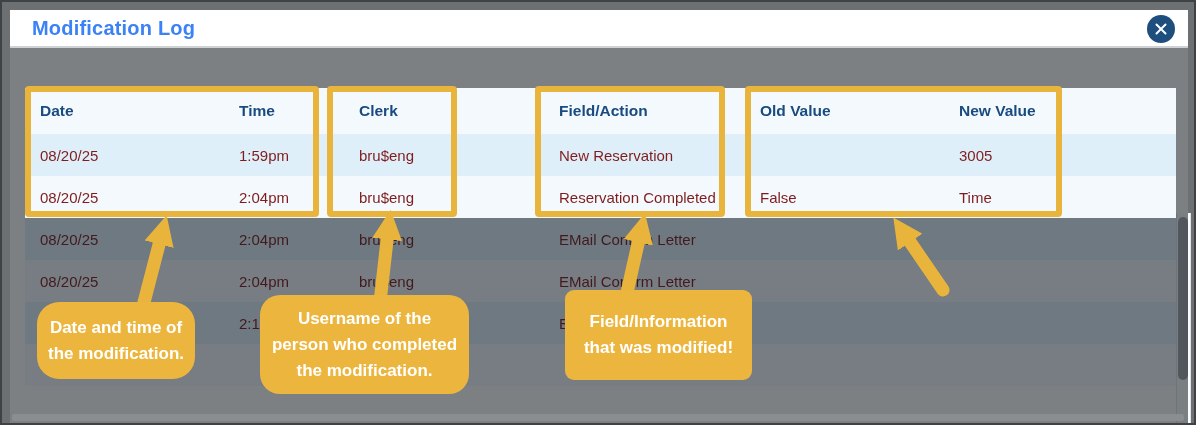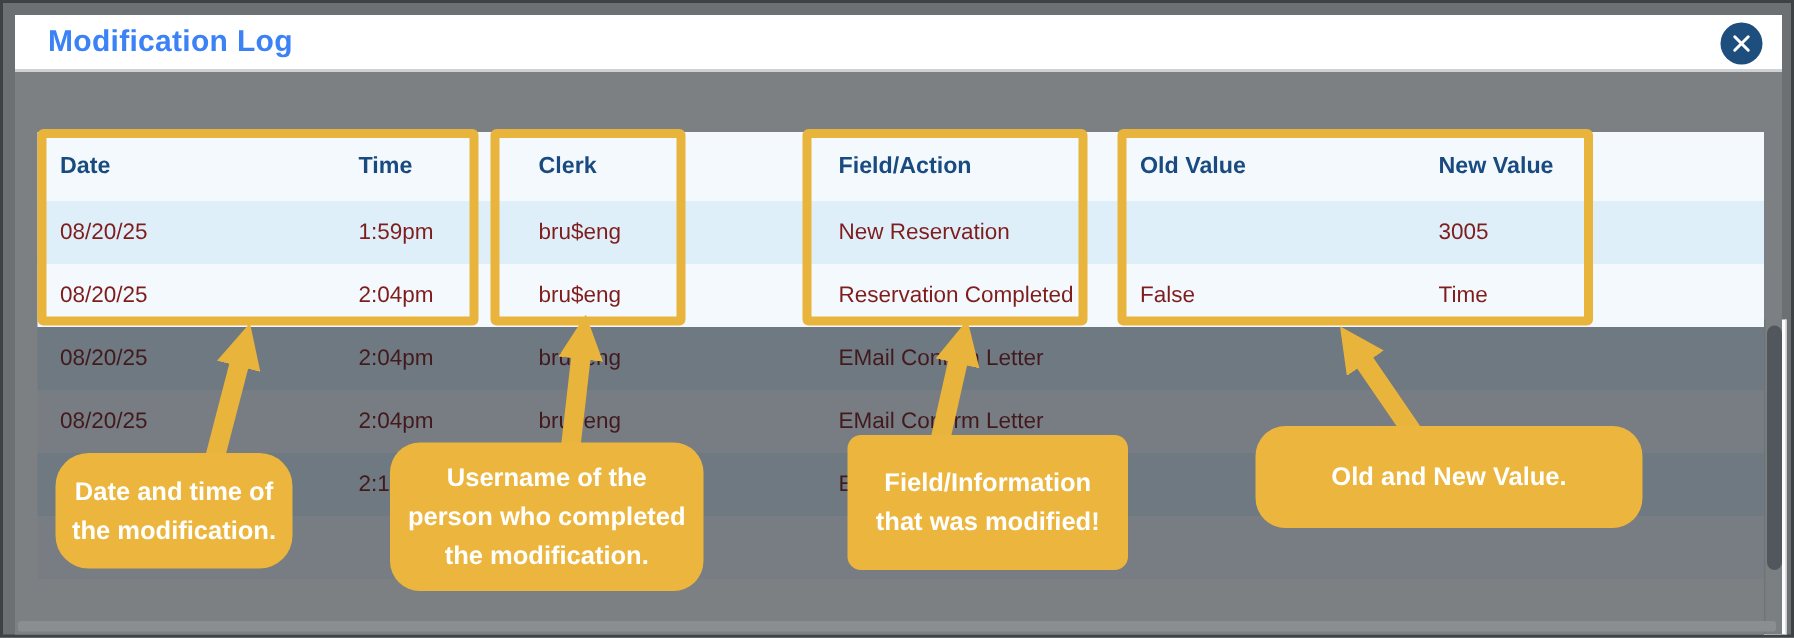--- a/index.html
+++ b/index.html
@@ -154,14 +154,13 @@
     </defs>
     <path d="M140,308 L159,235" stroke="#e9b43c" stroke-width="13" stroke-linecap="round" marker-end="url(#ah)"></path>
     <path d="M378,300 L386,230" stroke="#e9b43c" stroke-width="13" stroke-linecap="round" marker-end="url(#ah)"></path>
     <path d="M624,295 L638,233" stroke="#e9b43c" stroke-width="13" stroke-linecap="round" marker-end="url(#ah)"></path>
     <path d="M941,288 L904,234" stroke="#e9b43c" stroke-width="13" stroke-linecap="round" marker-end="url(#ah)"></path>
   </svg>
 
   <div class="callout co-datetime">Date and time of the modification.</div>
   <div class="callout co-clerk">Username of the person who completed the modification.</div>
   <div class="callout co-field">Field/Information that was modified!</div>
-  <div class="callout co-values">Old and New Value.</div>
 </div>
 
 </body></html>

